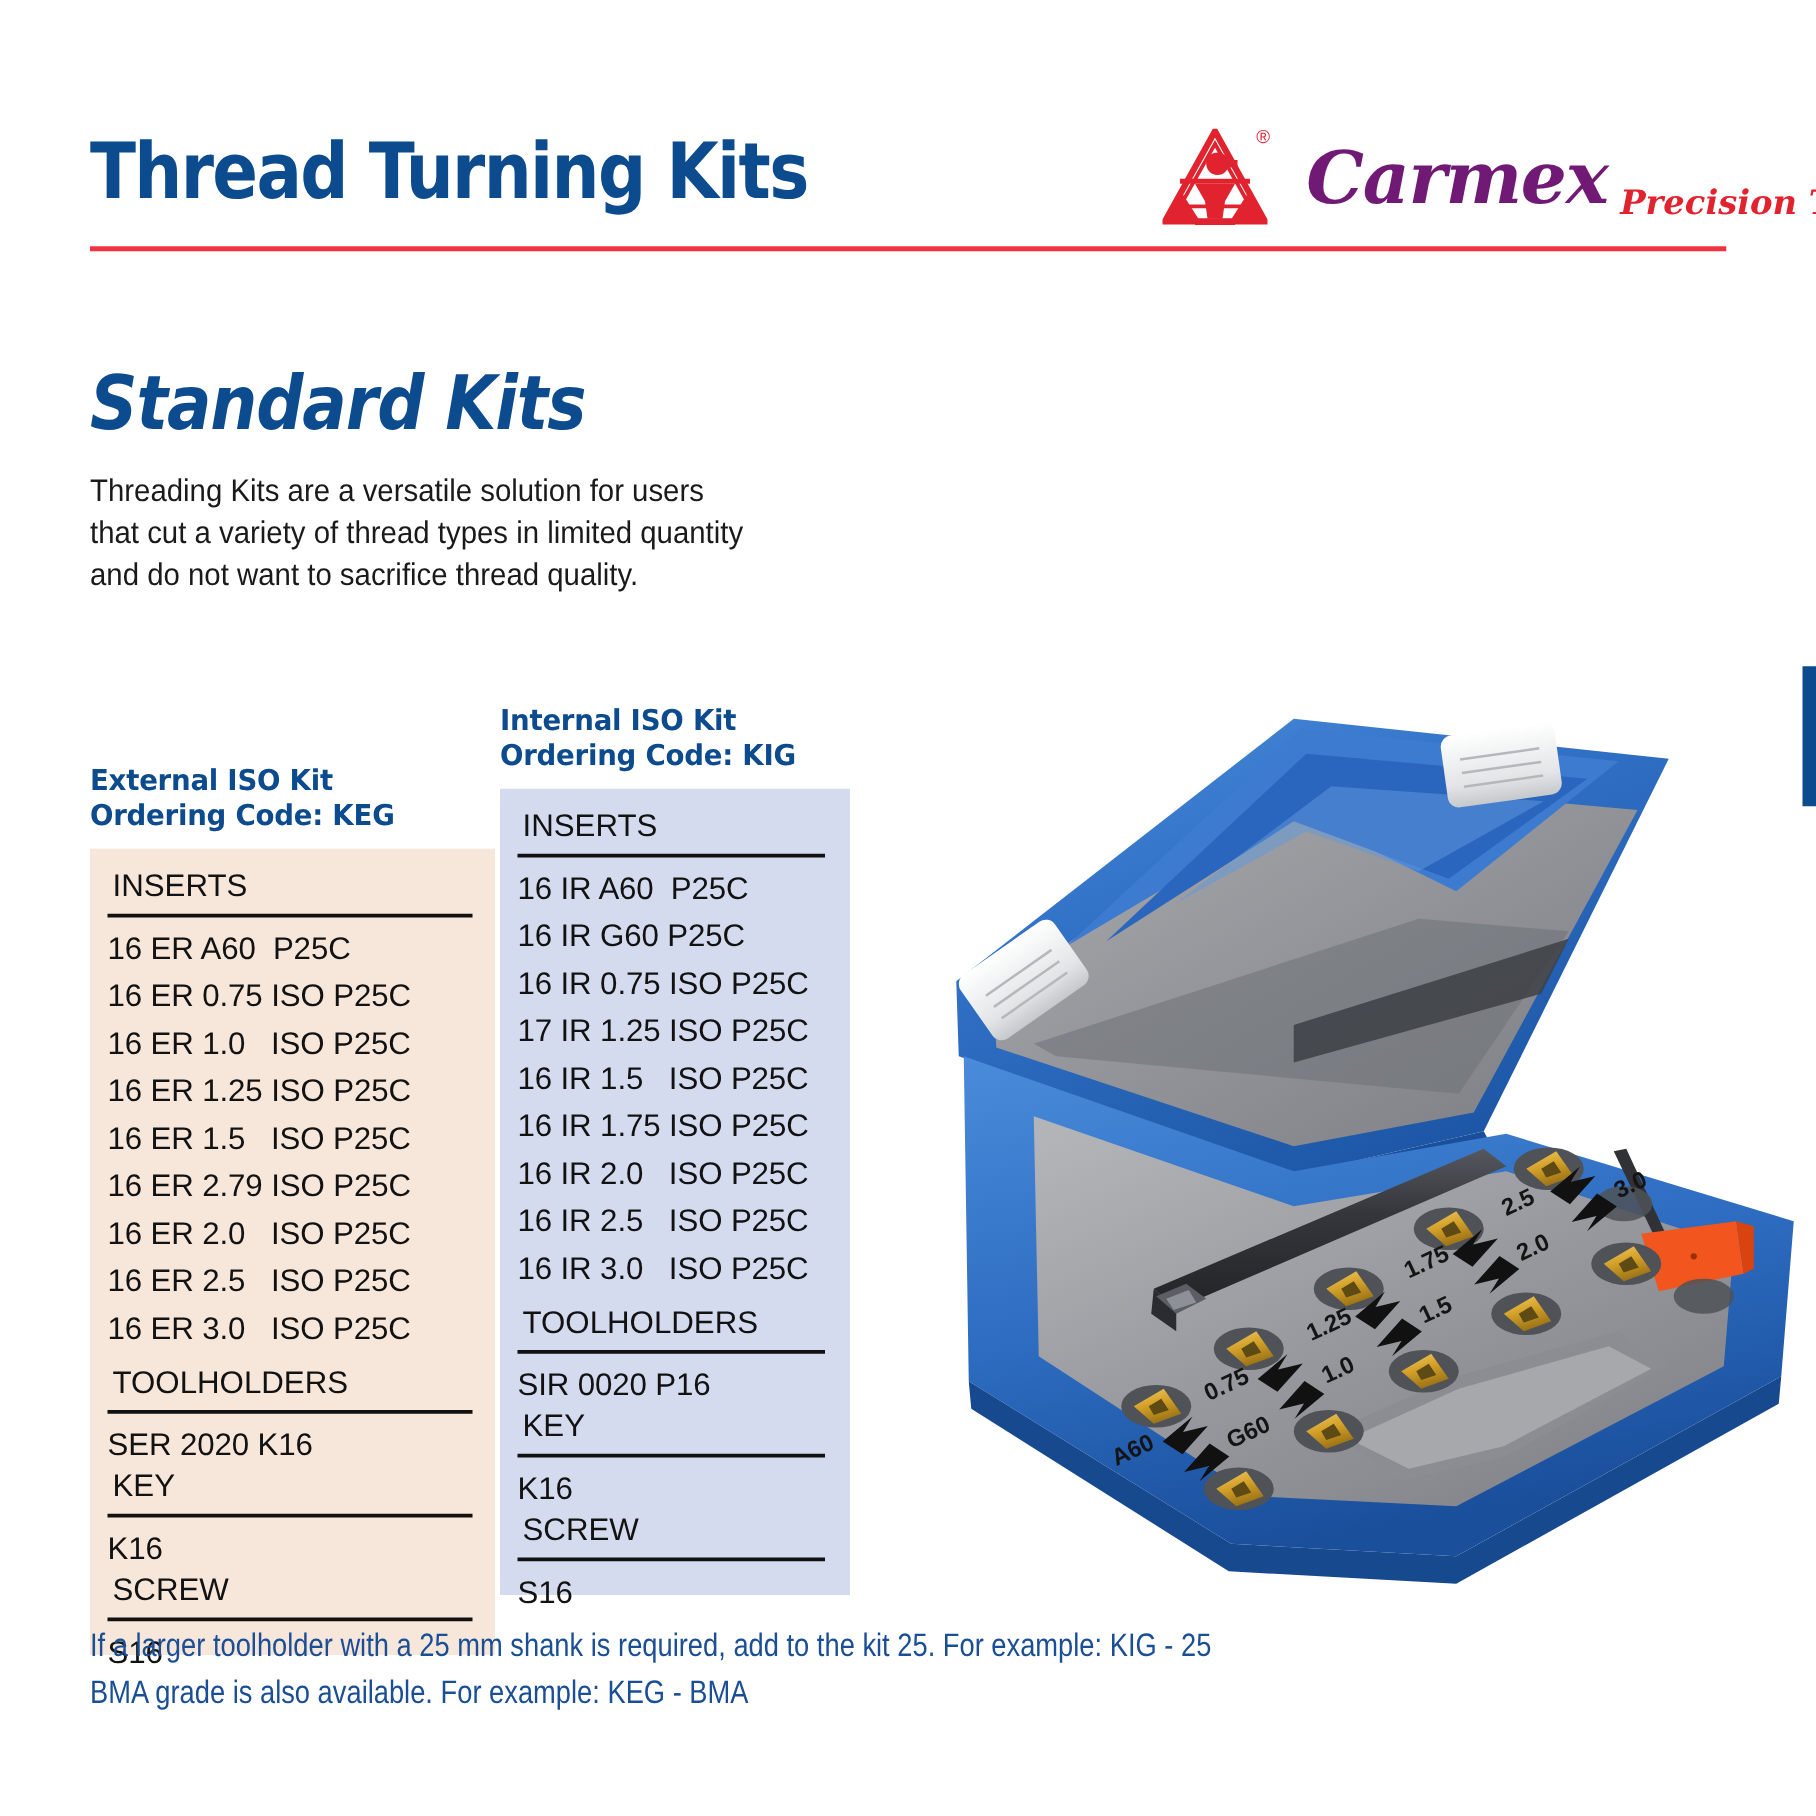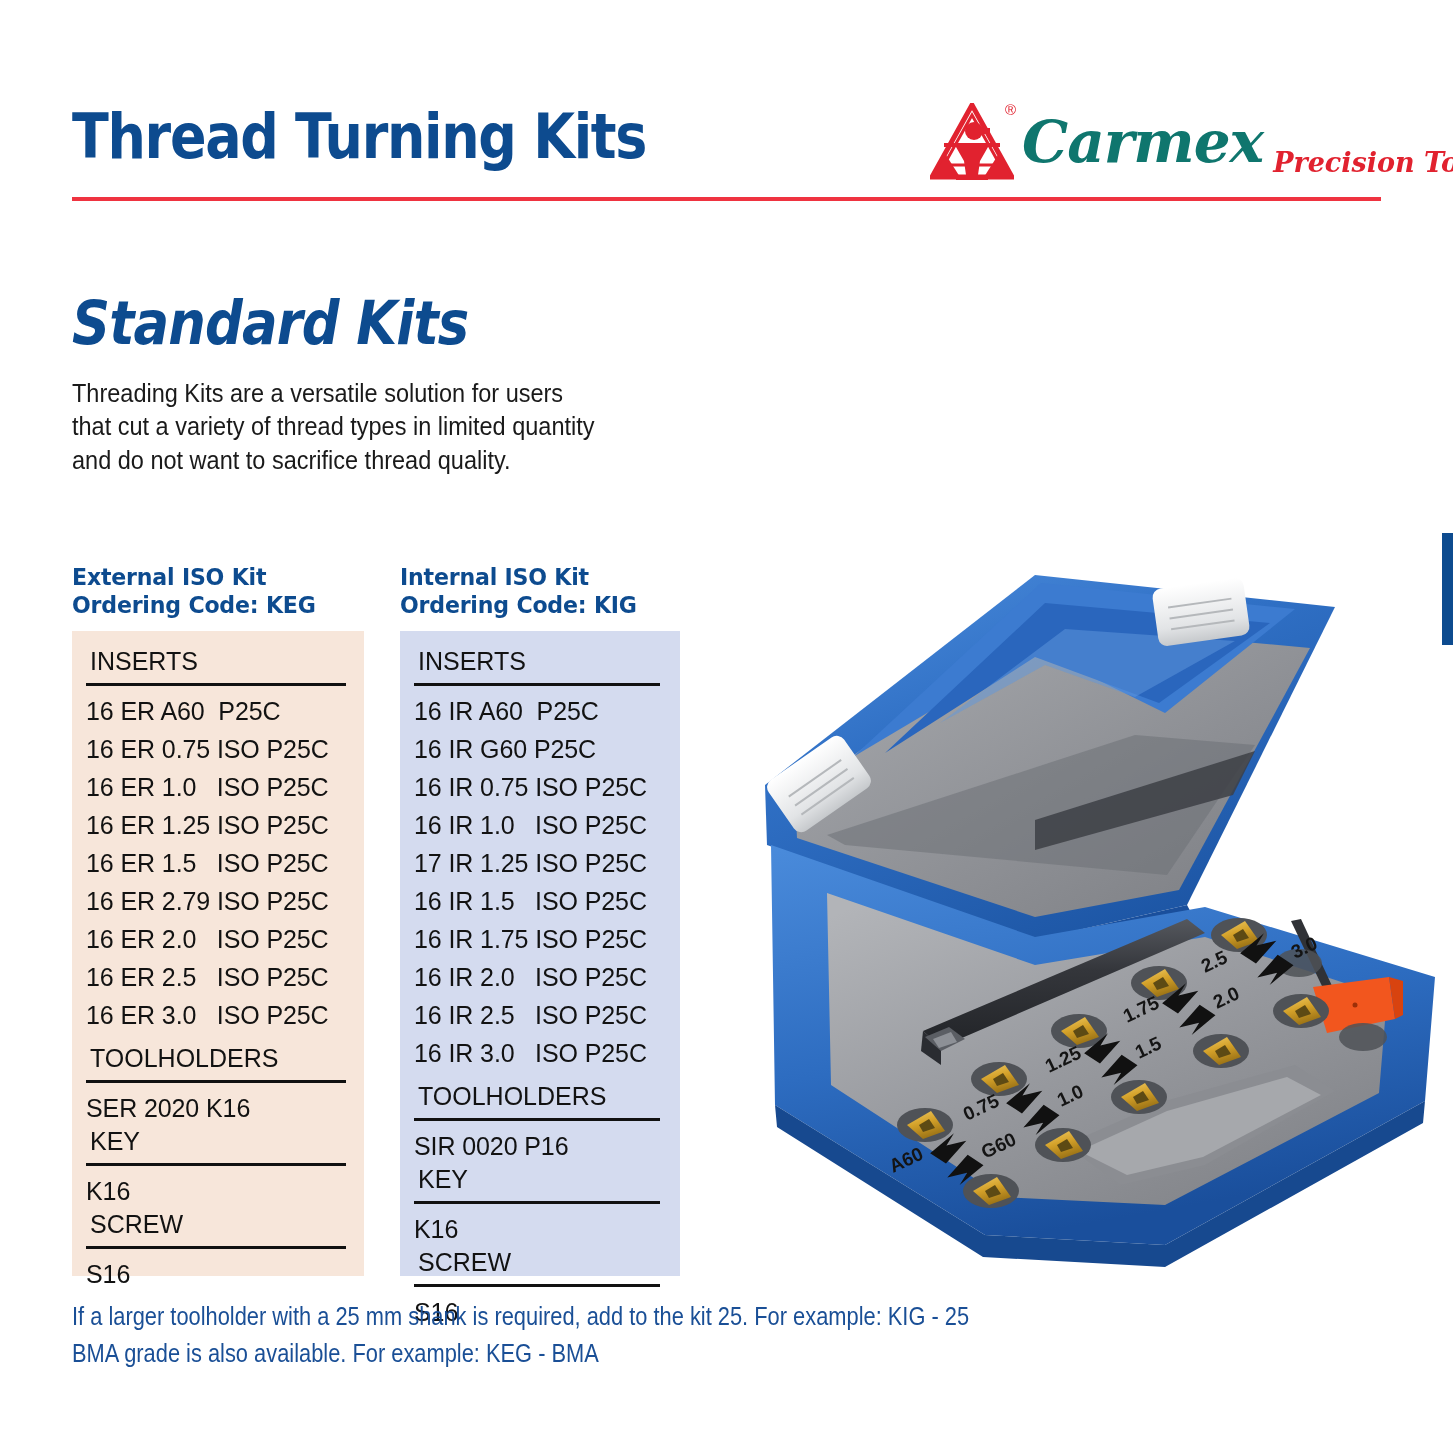--- a/index.html
+++ b/index.html
@@ -32,22 +32,23 @@
     height:84px;display:flex;align-items:center;
   }
   #logo-mark{position:relative;width:84px;height:78px;margin-right:8px;}
   #logo-reg{
     position:absolute;right:-2px;top:-2px;
     font-size:15px;color:#e1222f;font-family:"Liberation Sans",sans-serif;
   }
   #logo-word{
     font-family:"DejaVu Serif","Liberation Serif",serif;
     font-weight:bold;font-style:italic;
-    font-size:58px;color:#0f766e;letter-spacing:-1px;
+    font-size:58px;color:#701a75;letter-spacing:-1px;
     line-height:1;
+    margin-left:23px;
   }
   #logo-sub{
     font-family:"DejaVu Serif","Liberation Serif",serif;
     font-weight:bold;font-style:italic;
     font-size:27px;color:#e1222f;
     margin-left:10px;padding-bottom:6px;align-self:flex-end;
     white-space:nowrap;
   }
   
   #section-title{
@@ -58,21 +59,21 @@
     transform:scaleX(0.88);transform-origin:left center;
     letter-spacing:-1px;white-space:nowrap;
   }
   #intro{
     position:absolute;left:72px;top:377px;width:560px;
     font-size:25px;line-height:1.33;color:#1a1a1a;
     transform:scaleX(0.94);transform-origin:left top;
   }
   
   .kit-col{position:absolute;top:563px;}
-  #kit-col-0{left:72px;width:292px;}
+  #kit-col-0{left:72px;width:324px;margin-top:48px;}
   #kit-col-1{left:400px;width:280px;}
   .kit-head{
     font-family:"DejaVu Sans","Liberation Sans",sans-serif;
     font-weight:bold;font-size:23px;color:#0d4b8f;
     line-height:1.22;letter-spacing:-0.2px;
     transform:scaleX(0.96);transform-origin:left top;
     white-space:pre-line;
   }
   .kit-box{
     margin-top:12px;padding:16px 0 22px 0;
@@ -186,21 +187,20 @@
   <div class="kit-head">Internal ISO Kit
 Ordering Code: KIG</div>
   <div class="kit-box">
 
     <div>
       <div class="grp-title">INSERTS</div>
       <div class="grp-rule"></div>
       <div class="grp-item">16 IR A60  P25C</div>
       <div class="grp-item">16 IR G60 P25C</div>
       <div class="grp-item">16 IR 0.75 ISO P25C</div>
-      <div class="grp-item">16 IR 1.0   ISO P25C</div>
       <div class="grp-item">17 IR 1.25 ISO P25C</div>
       <div class="grp-item">16 IR 1.5   ISO P25C</div>
       <div class="grp-item">16 IR 1.75 ISO P25C</div>
       <div class="grp-item">16 IR 2.0   ISO P25C</div>
       <div class="grp-item">16 IR 2.5   ISO P25C</div>
       <div class="grp-item">16 IR 3.0   ISO P25C</div>
     </div>
 
     <div class="grp-gap"></div>
 

